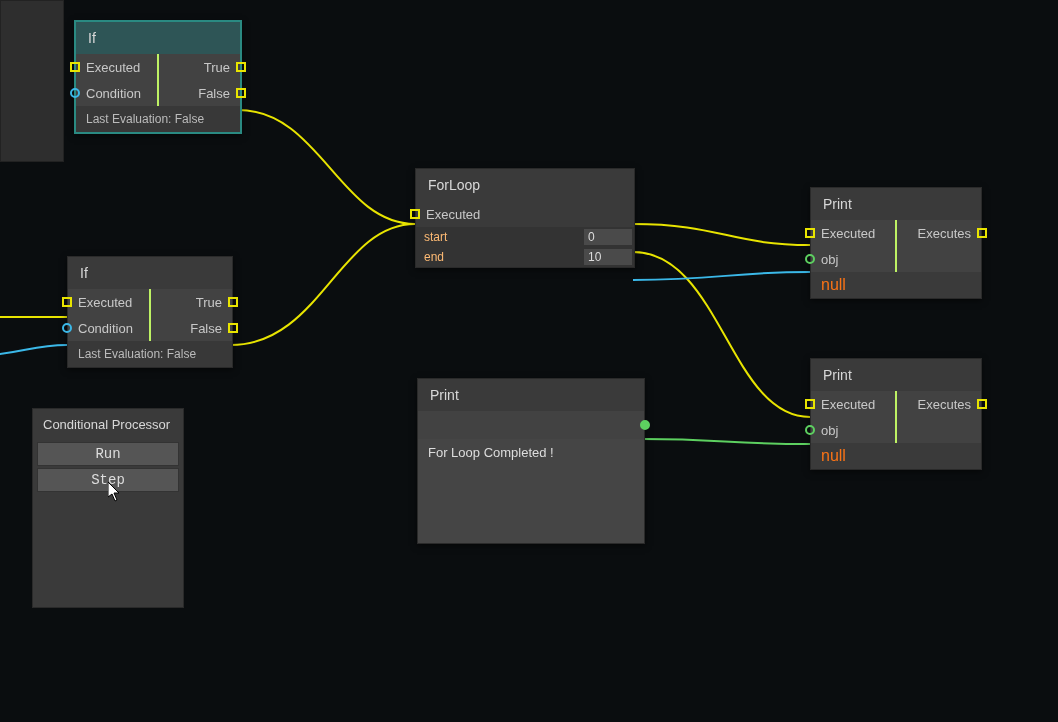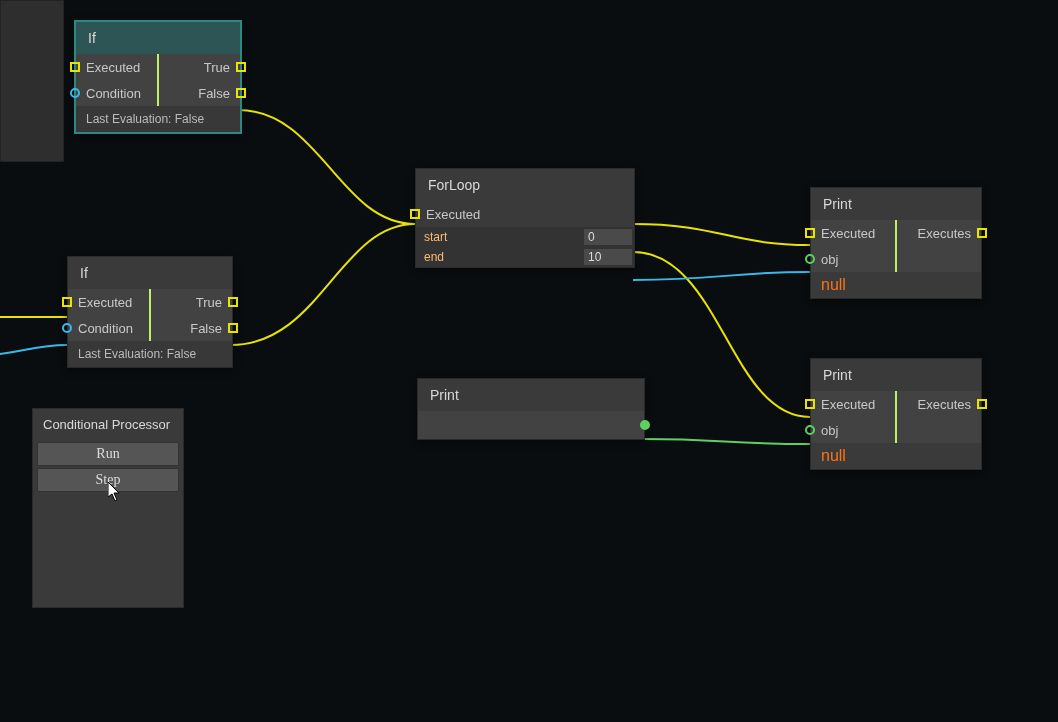--- a/index.html
+++ b/index.html
@@ -19,21 +19,21 @@
 .port.data.filled{background:#5dd060;border-color:#5dd060}
 .pin-l{position:absolute;left:-6px;top:50%;transform:translateY(-50%)}
 .pin-r{position:absolute;right:-6px;top:50%;transform:translateY(-50%)}
 .divider{border-left:2px solid #bef264}
 .footer{padding:6px 10px;font-size:12px;color:#bbb;background:#383838}
 .field{display:flex;align-items:center;height:20px;background:#333}
 .field .k{flex:1;padding:0 8px;font-size:12px;color:#fdba74}
 .field .v{width:40px;background:#4a4a4a;color:#ddd;padding:1px 4px;font-size:12px;margin-right:2px}
 .panel{position:absolute;background:#3a3a3a;border:1px solid #2a2a2a}
 .panel .ptitle{padding:8px 10px;font-size:13px;color:#d8d8d8}
-.panel button{display:block;width:calc(100% - 8px);margin:2px 4px;background:#555;border:1px solid #333;color:#ddd;font-size:14px;padding:3px 0;cursor:pointer;font-family:Liberation Serif, serif}
+.panel button{display:block;width:calc(100% - 8px);margin:2px 4px;background:#555;border:1px solid #333;color:#ddd;font-size:14px;padding:3px 0;cursor:pointer;font-family:Liberation Mono, monospace}
 .slab{position:absolute;background:#2e2e2e;border:1px solid #222}
 .string-area{background:#454545;color:#ddd;padding:6px 10px;height:92px;font-size:13px}
 .cursor{position:absolute;width:14px;height:20px;pointer-events:none}
 .null{padding:4px 10px;font-size:16px;color:#f97316}
 .inset{background:#424242}
 </style>
 </head>
 <body>
 
 <svg class="wires">
@@ -129,20 +129,21 @@
     <span class="k">end</span>
     <span class="v">10</span>
   </div>
 </div>
 
 <div class="node" style="left:417px;top:378px;width:226px">
   <div class="title">Print</div>
   <div class="row right inset" style="height:28px">
     <span class="port data filled pin-r"></span>
   </div>
+  <div class="string-area">For Loop Completed !</div>
 </div>
 
 <div class="node" style="left:810px;top:187px;width:170px">
   <div class="title">Print</div>
   <div class="ports">
     <div class="col inset">
       <div class="row">
         <span class="port exec pin-l"></span>
         <span class="lbl">Executed</span>
       </div>

